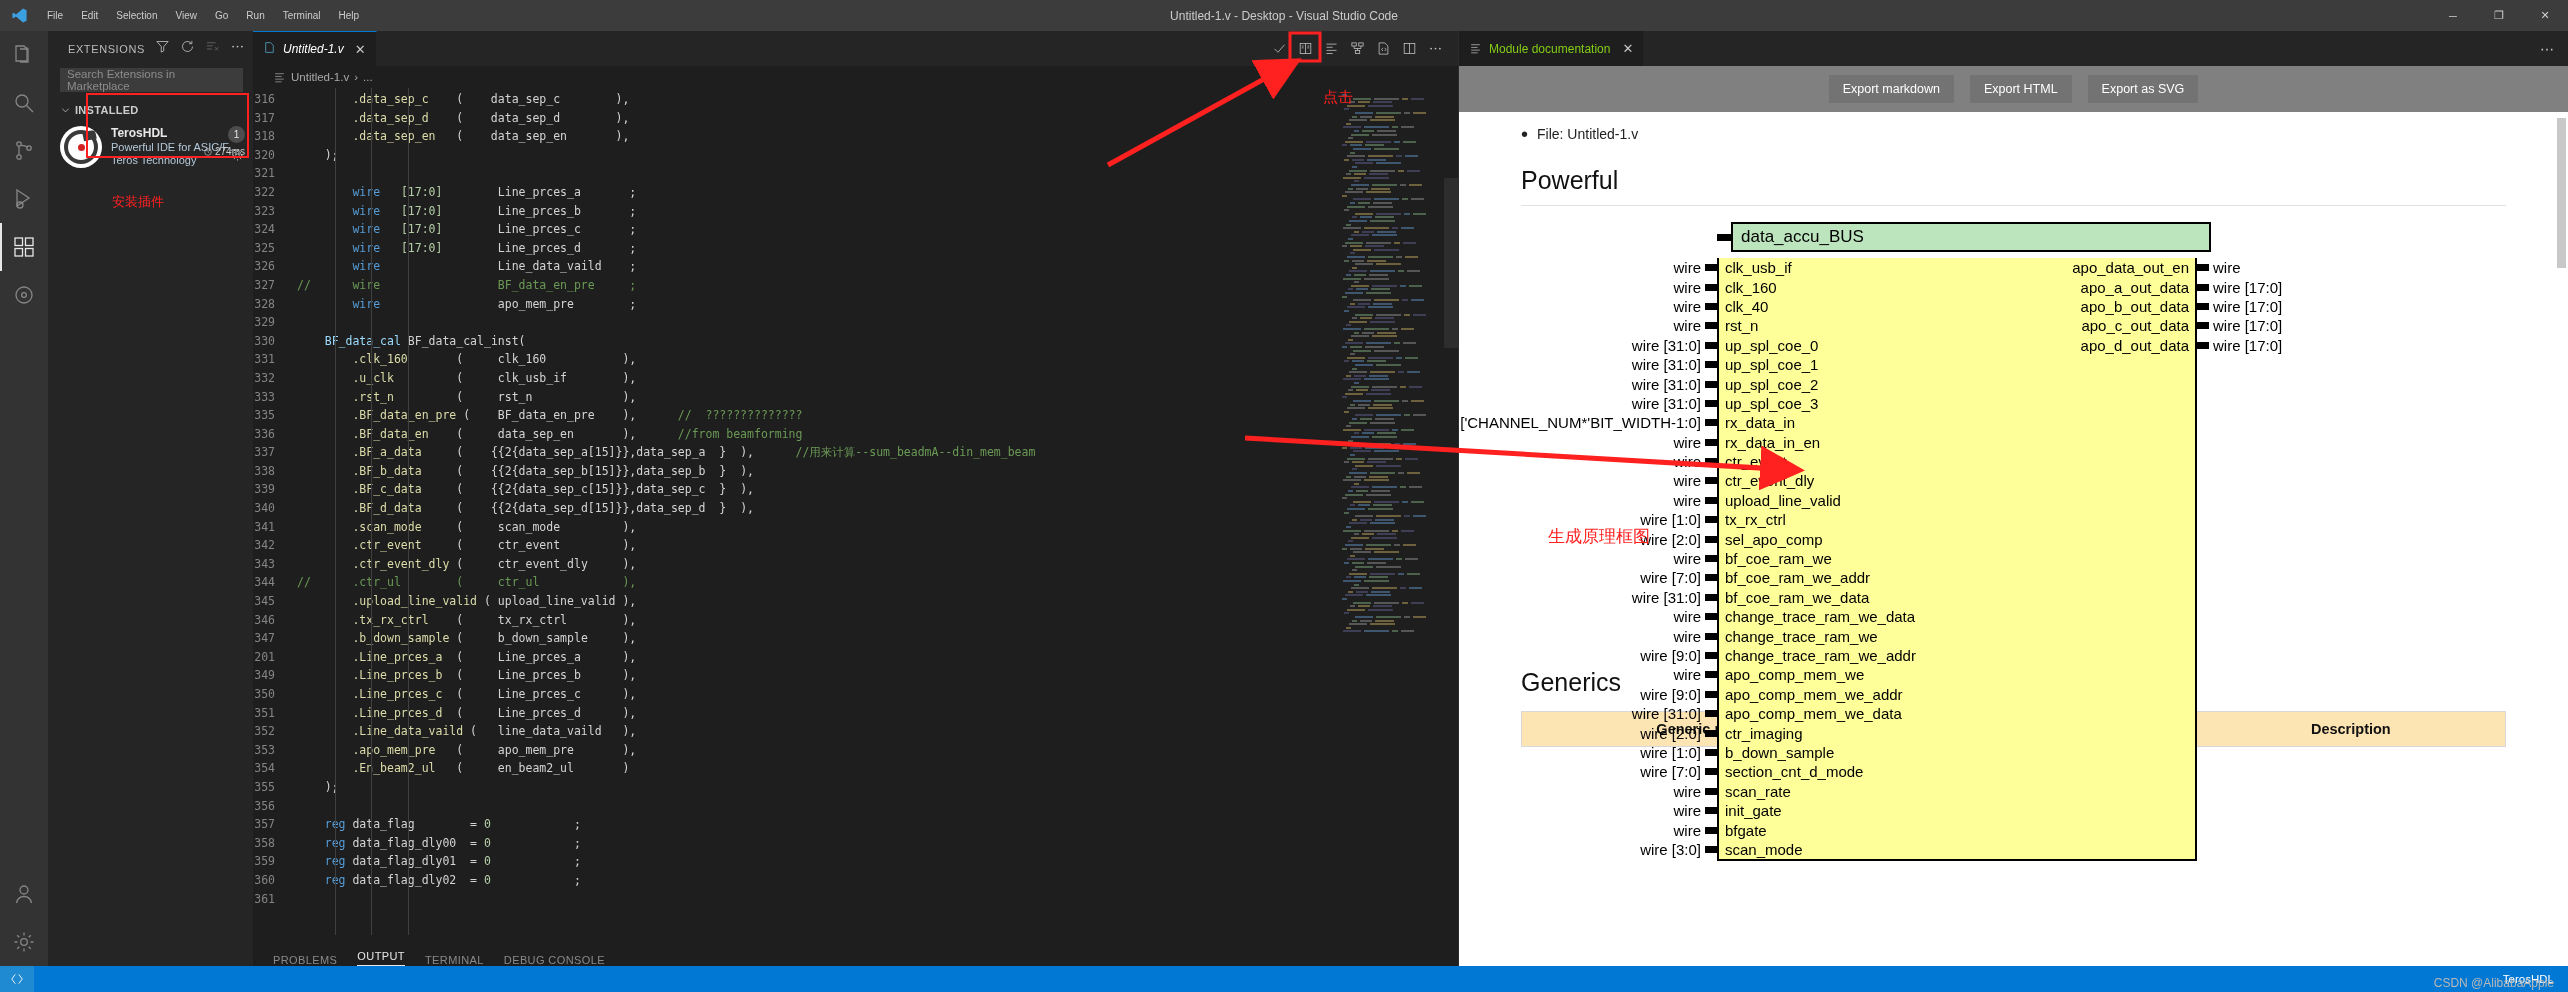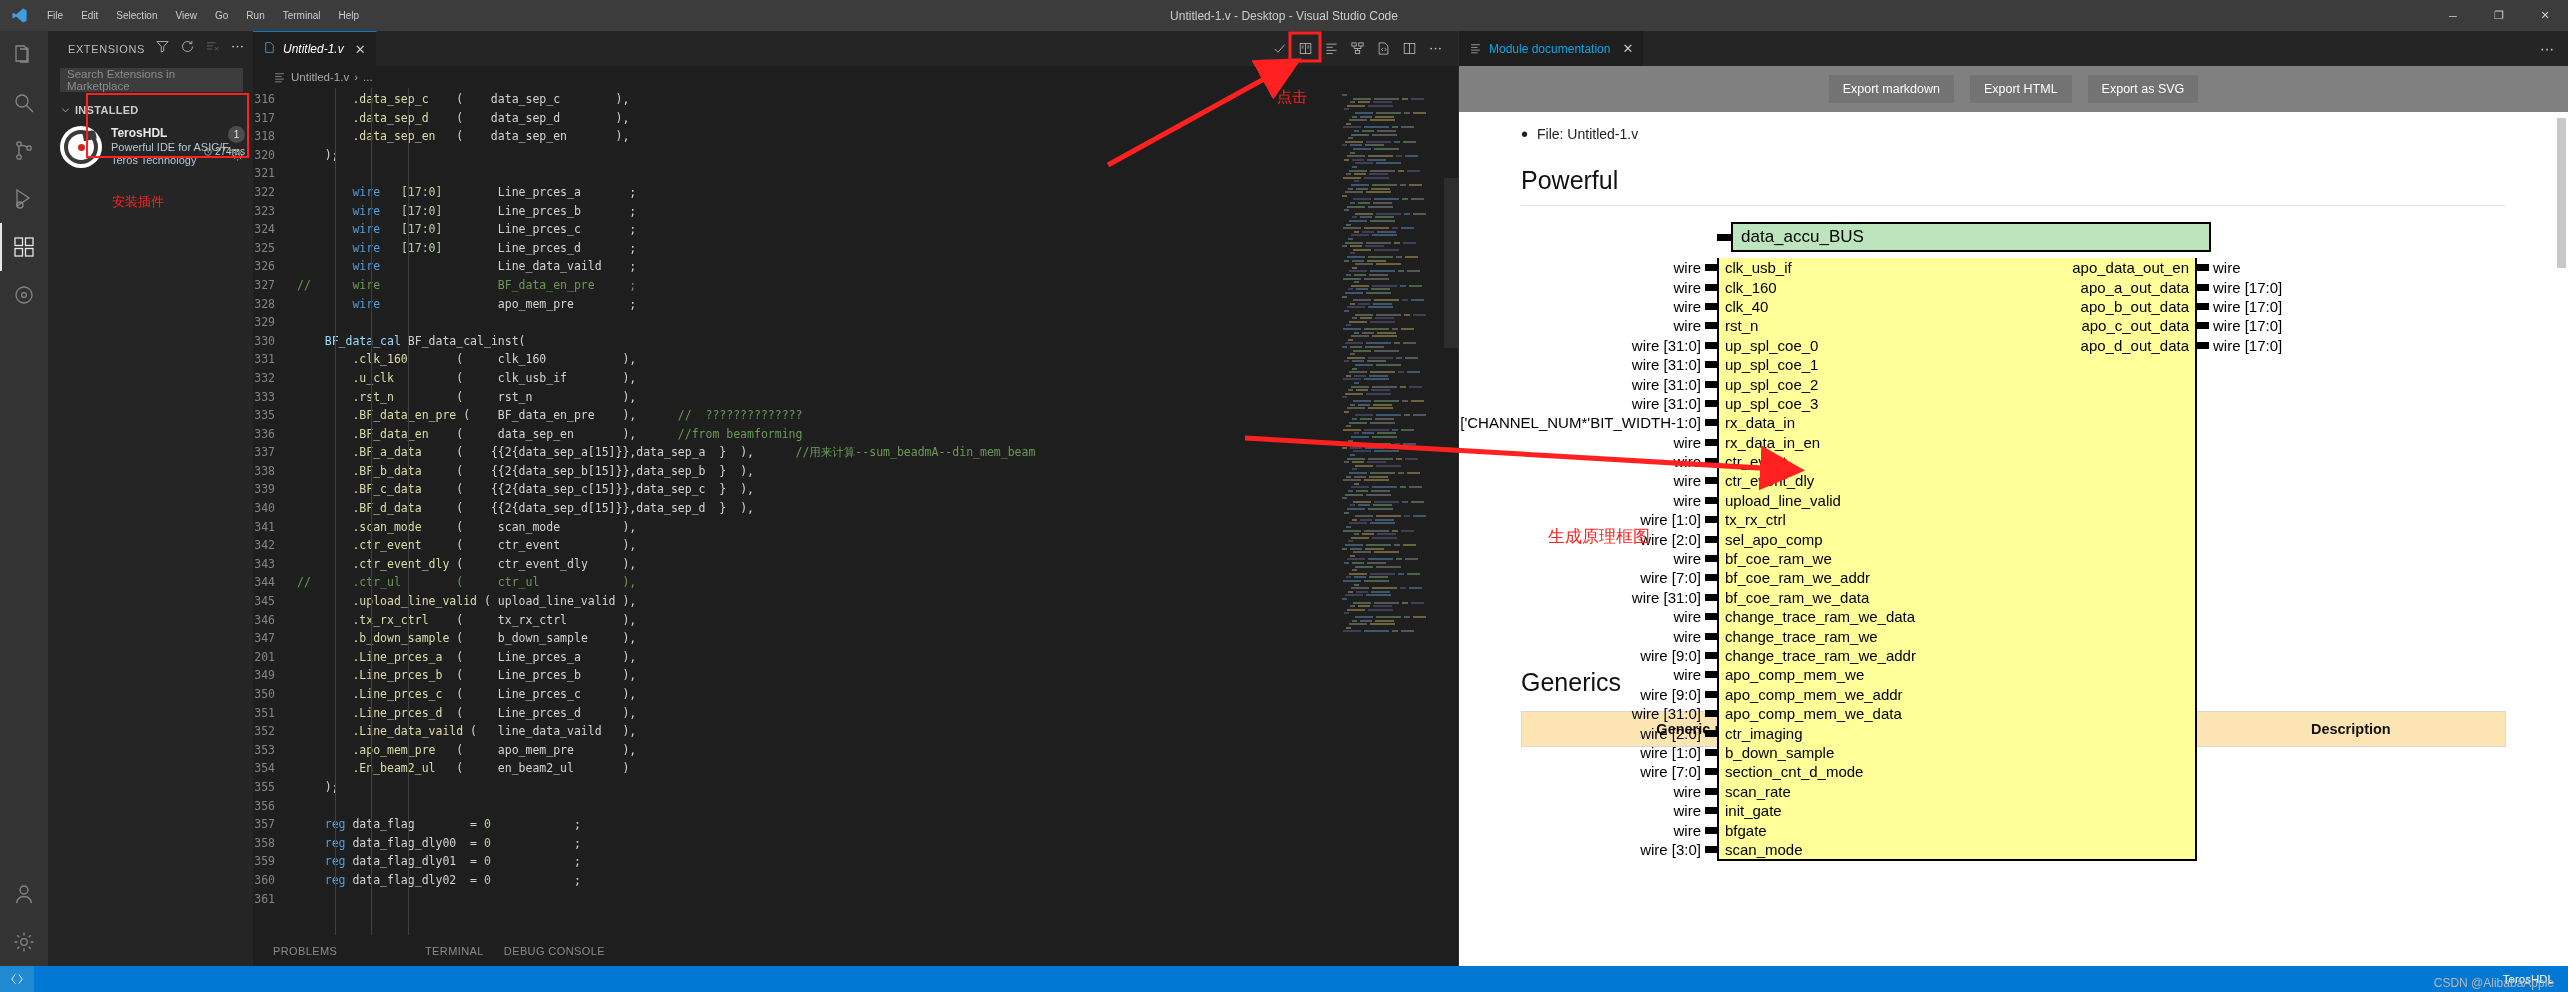--- a/index.html
+++ b/index.html
@@ -105,21 +105,21 @@
   .mmscroll { position:absolute; right:0; top:0; width:14px; bottom:0; background:#1e1e1e; }
   .mmslider { position:absolute; right:0; top:90px; width:14px; height:170px;
      background:rgba(255,255,255,0.07); }
 
   
   .docpanel { width:1110px; flex:0 0 1110px; background:#1e1e1e; display:flex;
      flex-direction:column; border-left:1px solid #2b2b2b; }
   .doctabbar { height:35px; background:#252526; display:flex; align-items:center; }
   .doctab { display:flex; align-items:center; gap:7px; padding:0 10px; height:35px;
      background:#1e1e1e; }
-  .doctab .dname { color:#0ea5e9; font-size:12px; }
+  .doctab .dname { color:#84cc16; font-size:12px; }
   .doctab .dclose { color:#c5c5c5; font-size:13px; margin-left:5px; }
   .doctab svg { width:13px; height:13px; stroke:#c5c5c5; fill:none; stroke-width:1.3; }
   .docmore { margin-left:auto; padding-right:14px; color:#c5c5c5; font-size:14px; }
   .docbody { flex:1; background:#ffffff; overflow:hidden; position:relative; }
   .doctoolbar { height:46px; background:#808080; display:flex; align-items:center;
      justify-content:center; gap:16px; }
   .expbtn { background:#737373; color:#ffffff; font-size:12.5px; padding:7px 14px;
      border:none; }
   .doccontent { padding:14px 62px 0 62px; position:relative; }
   .docfile { color:#222222; font-size:14px; display:flex; align-items:center; gap:9px;
@@ -161,21 +161,21 @@
   
   .statusbar { height:26px; background:#0078d4; display:flex; align-items:center;
      flex:0 0 26px; color:#ffffff; font-size:11.5px; }
   .sb-left { display:flex; align-items:center; height:26px; }
   .sb-rem { width:34px; height:26px; background:#1f8ad2; display:flex; align-items:center;
      justify-content:center; }
   .sb-rem svg { width:14px; height:14px; stroke:#ffffff; fill:none; stroke-width:1.5; }
   .sb-right { margin-left:auto; display:flex; align-items:center; gap:16px; padding-right:14px; }
 
   
-  .panelbar { height:31px; background:#1e1e1e; display:flex; align-items:center;
+  .panelbar { height:31px; background:#1e1e1e; display:flex; align-items:flex-end;
      gap:20px; padding-left:20px; flex:0 0 31px; }
   .panelbar span { color:#8a8a8a; font-size:11px; letter-spacing:.4px; }
   .panelbar span.act { color:#e7e7e7; border-bottom:1px solid #e7e7e7; padding-bottom:3px;margin-top:48px; }
 
   
   .overlay { position:absolute; left:0; top:0; width:2568px; height:992px;
      pointer-events:none; }
 </style>
 </head>
 <body>
@@ -1153,17 +1153,17 @@
     <defs>
       <marker id="ah" markerWidth="9" markerHeight="9" refX="7" refY="4.5" orient="auto">
         <path d="M0,0 L9,4.5 L0,9 z" fill="#ff2020"></path>
       </marker>
     </defs>
     <line x1="1108" y1="165" x2="1293" y2="63" stroke="#ff2020" stroke-width="5" marker-end="url(#ah)"></line>
     <line x1="1245" y1="438" x2="1795" y2="470" stroke="#ff2020" stroke-width="5" marker-end="url(#ah)"></line>
     <rect x="1290" y="33" width="30" height="28" fill="none" stroke="#ff2020" stroke-width="3"></rect>
   </svg>
 
-  <div class="red-note" style="left:1277px; top:88px; font-size:15px;">点击</div>
+  <div class="red-note" style="left:1323px; top:88px; font-size:15px;">点击</div>
   <div class="red-note" style="left:1548px; top:525px; font-size:17px;">生成原理框图</div>
 
   <div style="position:absolute; right:14px; bottom:2px; color:#b8b8b8; font-size:12px;">CSDN @AlibabaApple</div>
 </div>
 
 </body></html>

